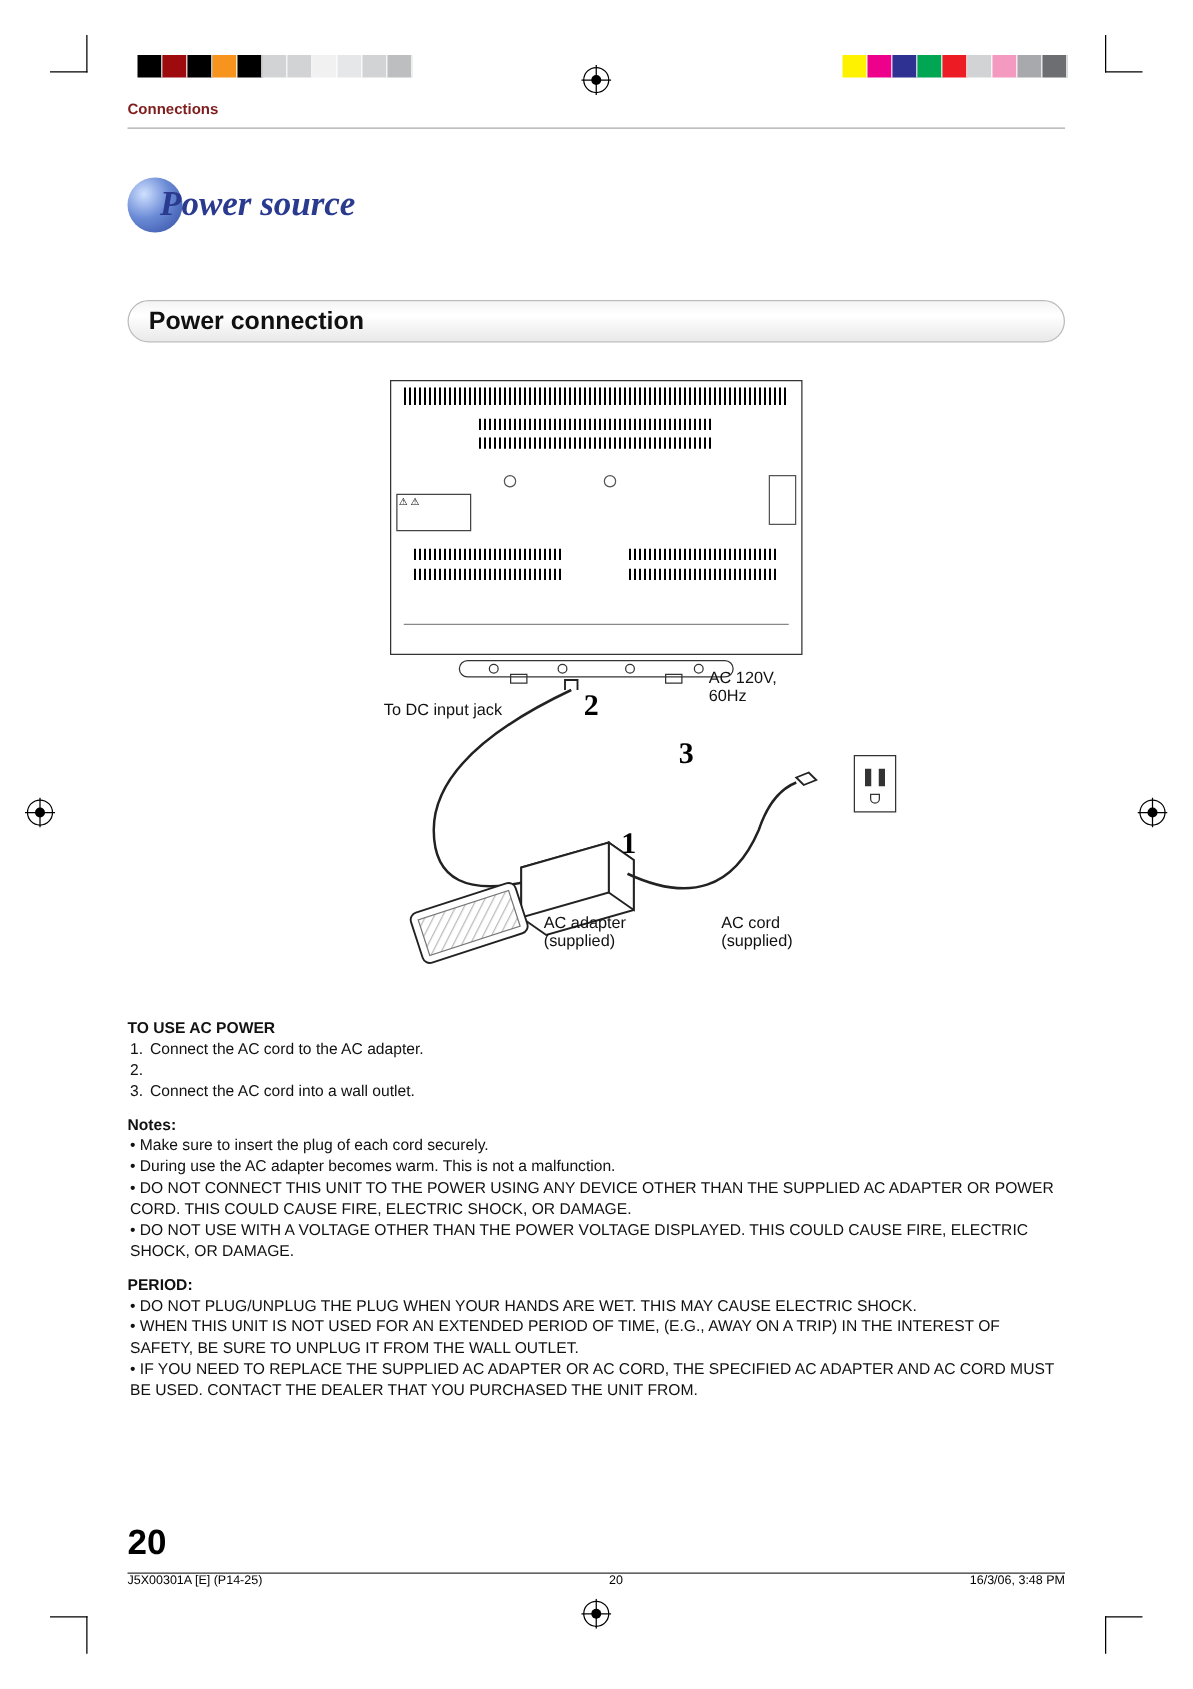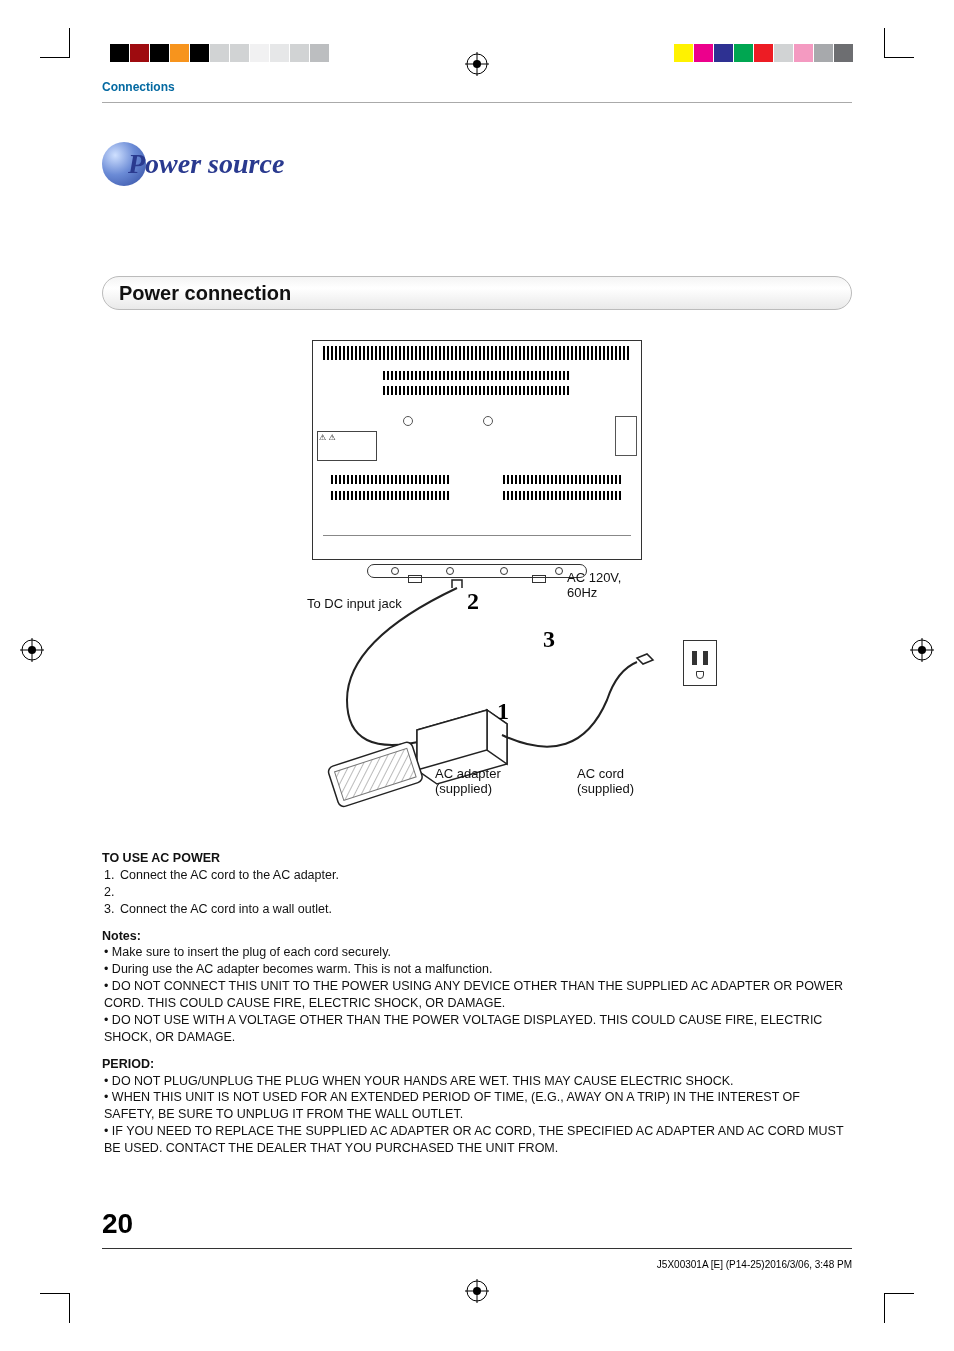--- a/index.html
+++ b/index.html
@@ -24,32 +24,32 @@
   .reg-target { position:absolute; width:24px; height:24px; left:465px; }
   .reg-target.top { top:52px; } .reg-target.bot { bottom:48px; }
   .reg-target svg { width:24px; height:24px; }
 
   .side-target { position:absolute; width:24px; height:24px; top: 638px; }
   .side-target.left { left: 20px; } .side-target.right { right: 20px; }
 
   .page { position: absolute; left: 102px; top: 80px; width: 750px; height: 1190px; }
 
   .hairline { position:absolute; left:0; right:0; height:1px; background:#aaa; top:22px; }
-  .breadcrumb { font-size:12px; font-weight:bold; color:#0369a1; }
+  .breadcrumb { font-size:12px; font-weight:bold; color:#7f1d1d; }
 
   
   .sphere-row { display:flex; align-items:center; margin-top:48px; }
   .sphere { width:44px; height:44px; border-radius:50%;
             background: radial-gradient(circle at 30% 30%, #cfe0ff 0%, #6b8bd6 45%, #2f4aa0 100%);
             margin-right: -18px; z-index:0; }
   .sphere-title { font-family: "Times New Roman", Times, serif; font-style: italic; font-weight:bold;
                   font-size:28px; color:#2a3a8f; z-index:1; }
 
   
-  .pill { margin-top: 90px; display:flex; align-items:center; }
+  .pill { margin-top: 54px; display:flex; align-items:center; }
   .pill .bar { flex:1; height:34px; background: linear-gradient(to bottom, #f4f4f4 0%, #fff 35%, #e9e9e9 100%);
                border:1px solid #bbb; border-radius:17px; display:flex; align-items:center; padding-left:16px; }
   .pill .bar span { font-size:20px; font-weight:bold; color:#111; }
 
   
   .diagram { margin: 30px auto 0 auto; width: 420px; height: 470px; position: relative; }
   .device { width: 330px; height: 220px; border:1.5px solid #333; background:#fff; margin: 0 auto; position:relative; }
   .vents { position:absolute; top:5px; left:10px; right:10px; height:14px;
            background: repeating-linear-gradient(to right,#000 0 2px,#fff 2px 4px); }
   .vents2 { position:absolute; top:30px; left:70px; right:70px; height:9px;
@@ -90,21 +90,21 @@
   .body h4 { font-size:12.5px; font-weight:bold; margin-top: 10px; }
   .body ol { margin-left: 2px; list-style: none; } 
   .body ul { margin-left: 2px; list-style: none; }
   .body ul li::before { content:'• '; }
   .body .ol-item { display:flex; }
   .body .ol-item .n { width: 16px; flex: 0 0 16px; }
 
   .pagefoot { position:absolute; bottom: 0; left:0; right:0; }
   .pagenum-big { font-size: 28px; font-weight: bold; font-family: Arial; }
   .footrule { border-top:1px solid #333; margin-top: 8px; }
-  .footline { display:flex; justify-content:flex-end; font-size:10px; margin-top:10px; }
+  .footline { display:flex; justify-content:space-between; font-size:10px; margin-top:0; }
 </style>
 </head>
 <body>
 
 <div class="crop tl"></div>
 <div class="crop tr"></div>
 <div class="crop bl"></div>
 <div class="crop br"></div>
 
 <div class="reg-bar" style="top:44px; left:110px;" id="regL">

